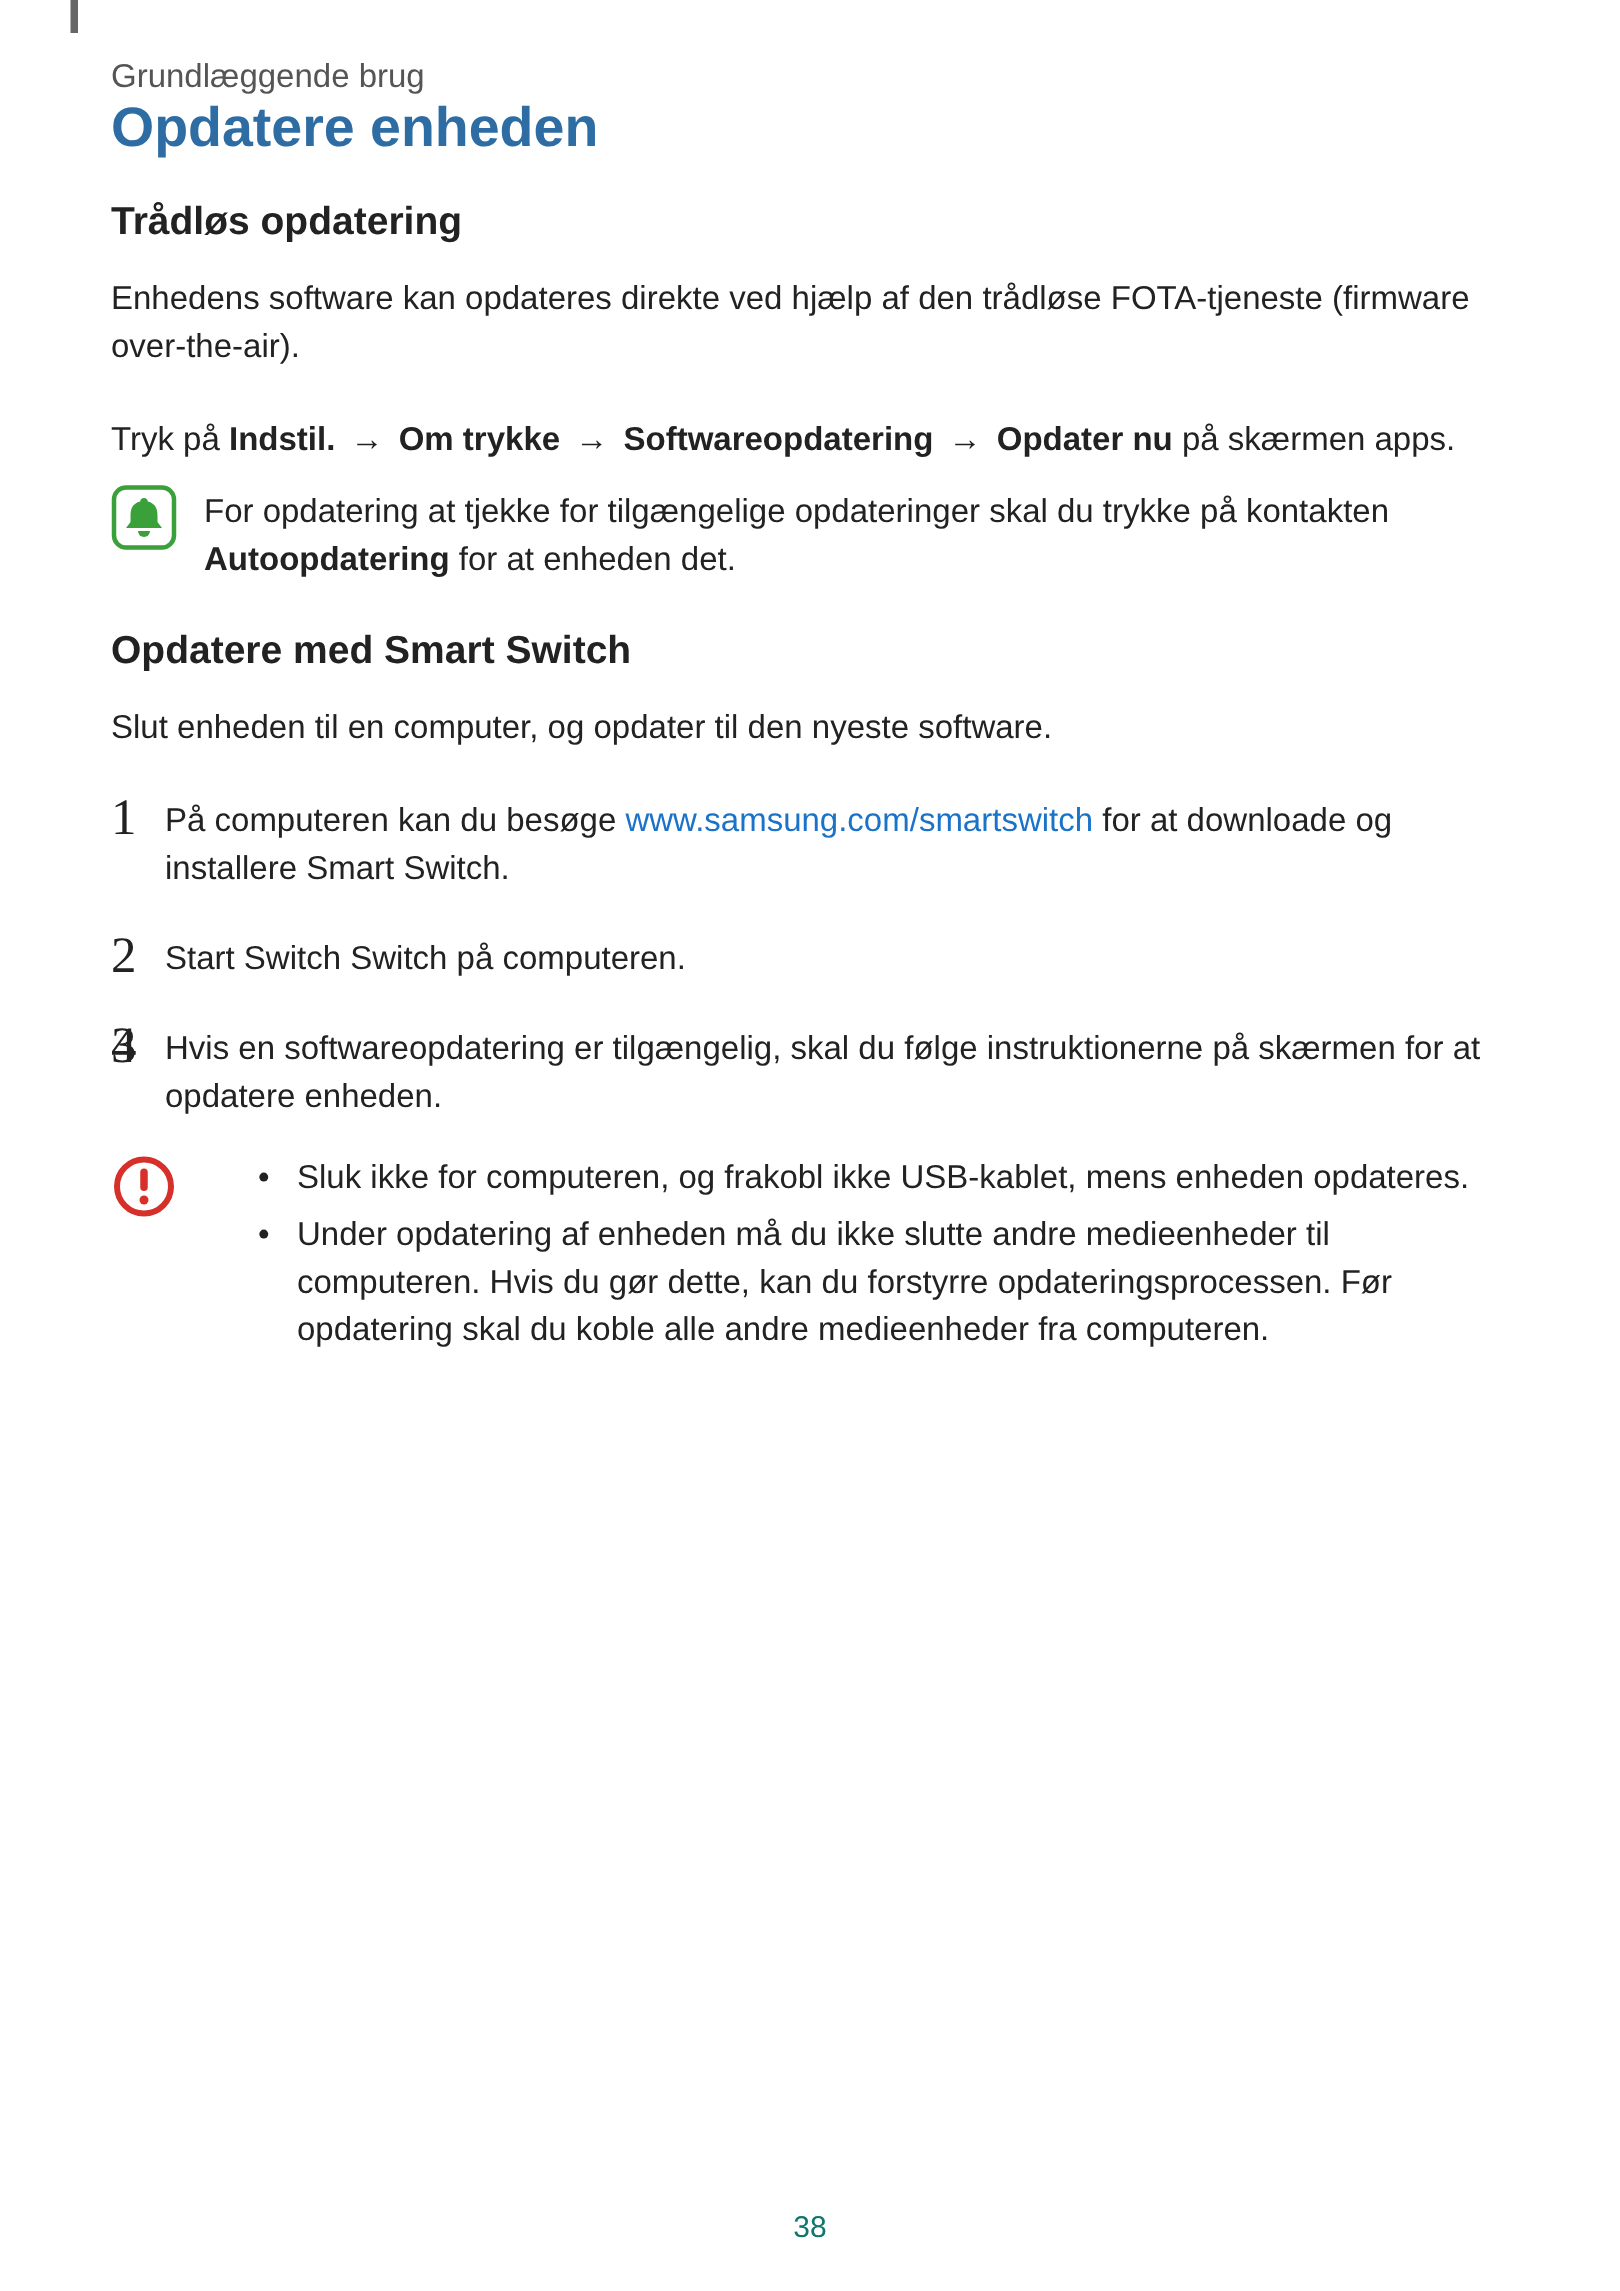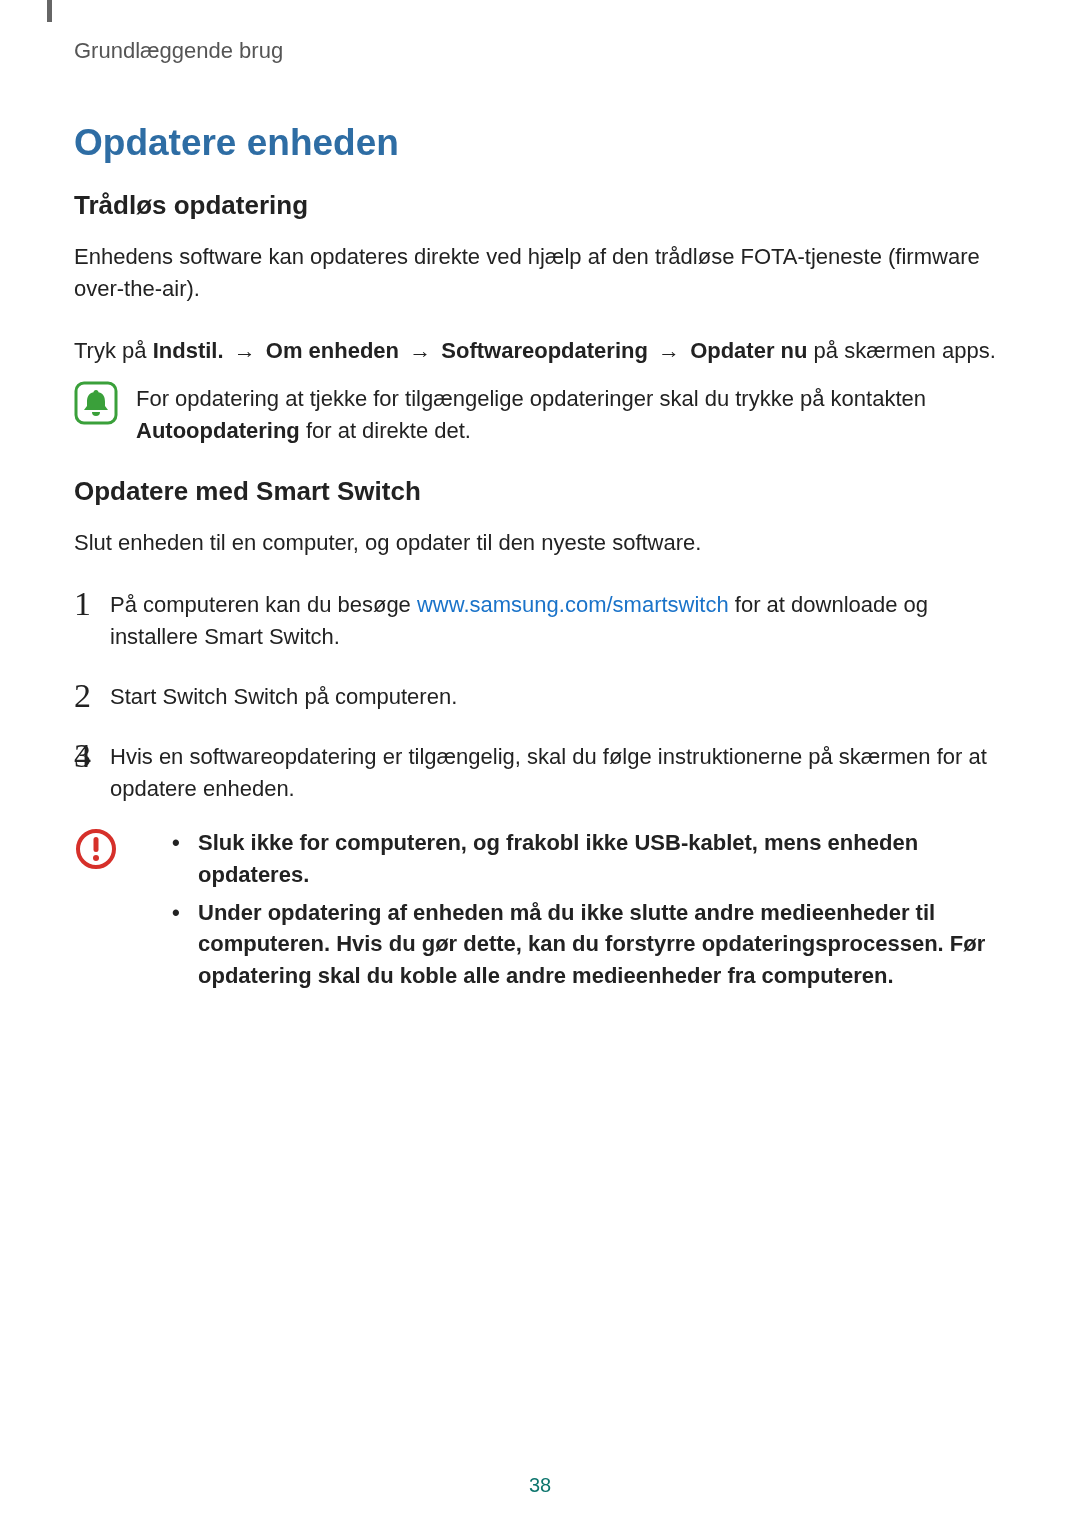--- a/index.html
+++ b/index.html
@@ -18,21 +18,20 @@
     width: 5px;
     height: 22px;
     background: #666;
   }
   .page {
     padding: 38px 74px 0 74px;
   }
   .breadcrumb {
     font-size: 22px;
     color: #555;
-    margin-bottom: 58px;
     margin-left: 0;
   }
   h1.main {
     font-size: 37px;
     font-weight: 600;
     color: #2e6da4;
     margin-bottom: 26px;
   }
   p.body {
     font-size: 22px;
@@ -117,58 +116,58 @@
   }
   .page-number {
     position: absolute;
     bottom: 30px;
     left: 0;
     right: 0;
     text-align: center;
     font-size: 20px;
     color: #0f766e;
   }
-  .caution-content { flex: 1; font-weight: bold; }
+  .caution-content { flex: 1; }
 </style>
 </head>
 <body>
 
 <div class="side-mark"></div>
 
 <div class="page">
 
   <div class="breadcrumb">Grundlæggende brug</div>
 
   <h1 class="main">Opdatere enheden</h1>
 
 
   <h2 class="sub">Trådløs opdatering</h2>
 
   <p class="body">Enhedens software kan opdateres direkte ved hjælp af den trådløse FOTA-tjeneste (firmware over-the-air).</p>
 
   <div class="path-line">
     <span>Tryk på </span><span class="bold">Indstil.</span>
     <span class="arrow">→</span>
-    <span class="bold">Om enheden</span>
+    <span class="bold">Om trykke</span>
     <span class="arrow">→</span>
     <span class="bold">Softwareopdatering</span>
     <span class="arrow">→</span>
     <span class="bold">Opdater nu</span><span> på skærmen apps.</span>
   </div>
 
   <div class="note-row">
     <span class="note-icon">
       <svg width="44" height="44" viewBox="0 0 44 44">
         <rect x="2" y="2" width="40" height="40" rx="8" fill="none" stroke="#3aa03a" stroke-width="3"></rect>
         <path d="M22 9 c-1.5 0-2.5 1-2.5 2.3 C14.5 12.5 13 16 13 21 v4 l-3 4 h24 l-3-4 v-4 c0-5-1.5-8.5-6.5-9.7 C24.5 10 23.5 9 22 9 Z" fill="#3aa03a"></path>
         <path d="M18 31 a4 4 0 0 0 8 0 Z" fill="#3aa03a"></path>
       </svg>
     </span>
     <div class="note-text">
-      <span>For opdatering at tjekke for tilgængelige opdateringer skal du trykke på kontakten </span><span class="bold">Autoopdatering</span><span> for at direkte det.</span>
+      <span>For opdatering at tjekke for tilgængelige opdateringer skal du trykke på kontakten </span><span class="bold">Autoopdatering</span><span> for at enheden det.</span>
     </div>
   </div>
 
   <h2 class="sub" style="">Opdatere med Smart Switch</h2>
 
   <p class="body">Slut enheden til en computer, og opdater til den nyeste software.</p>
 
   <ol class="steps">
     <li>
       <span class="num">1</span>

